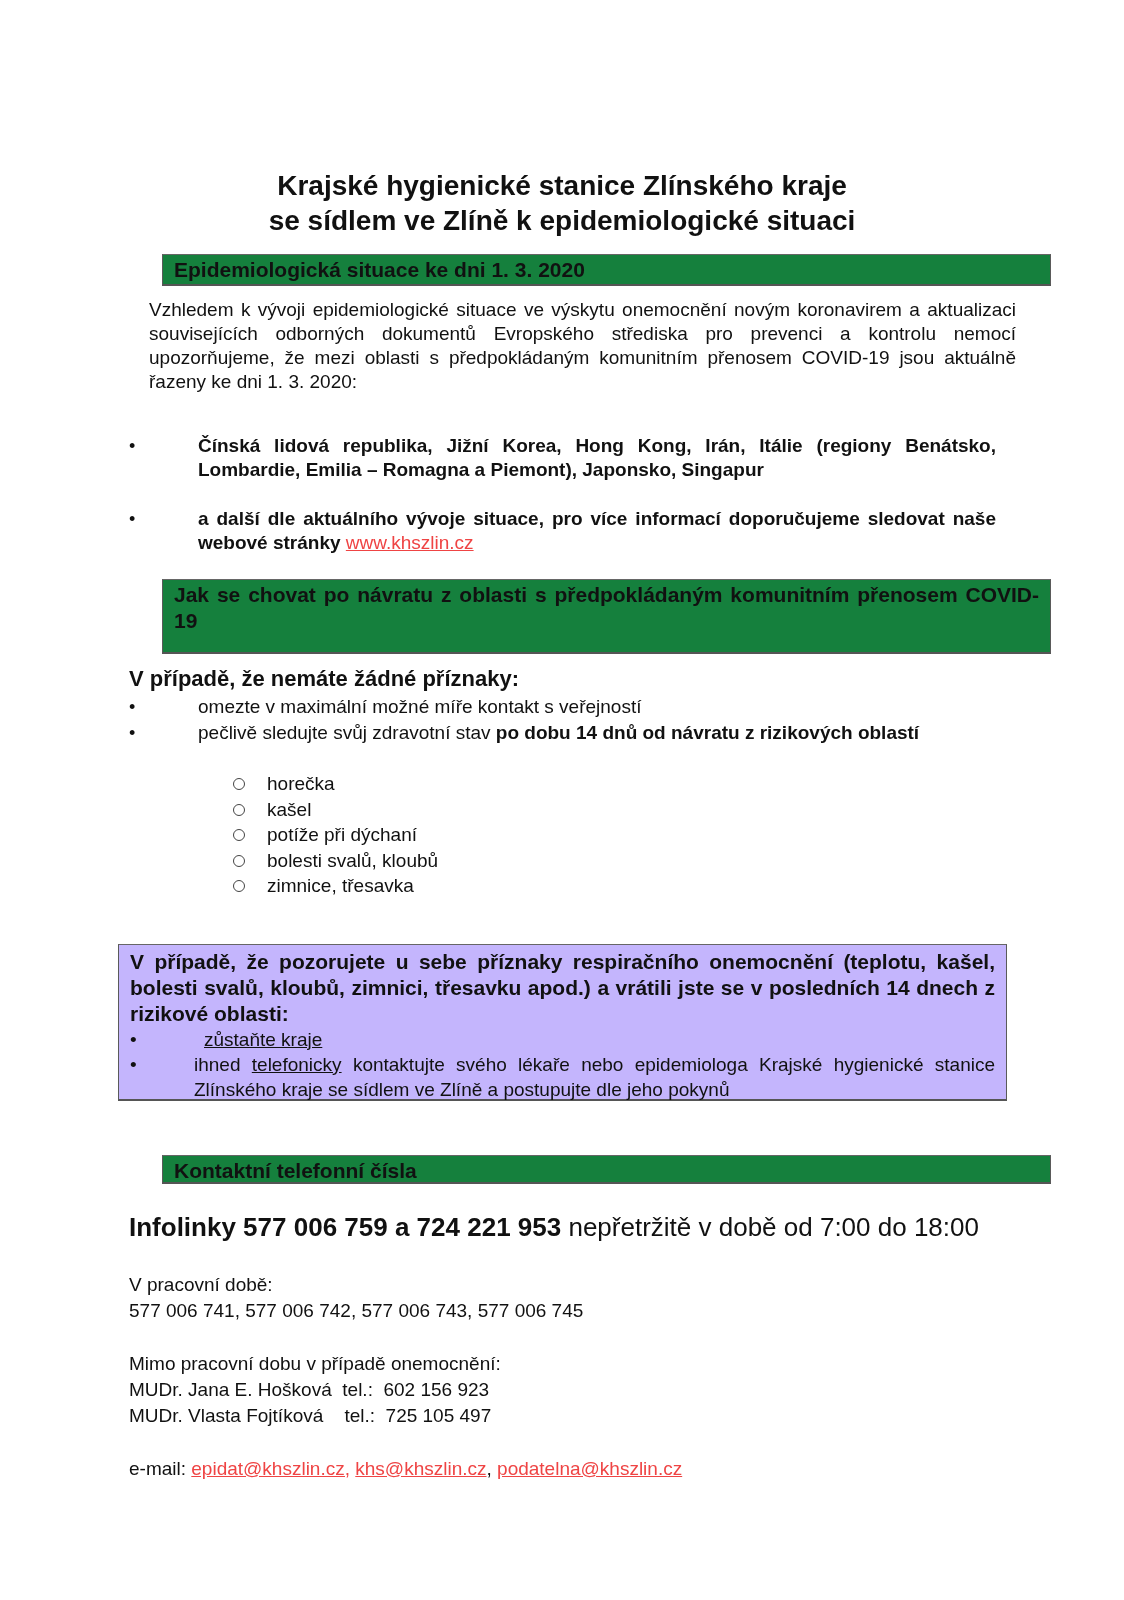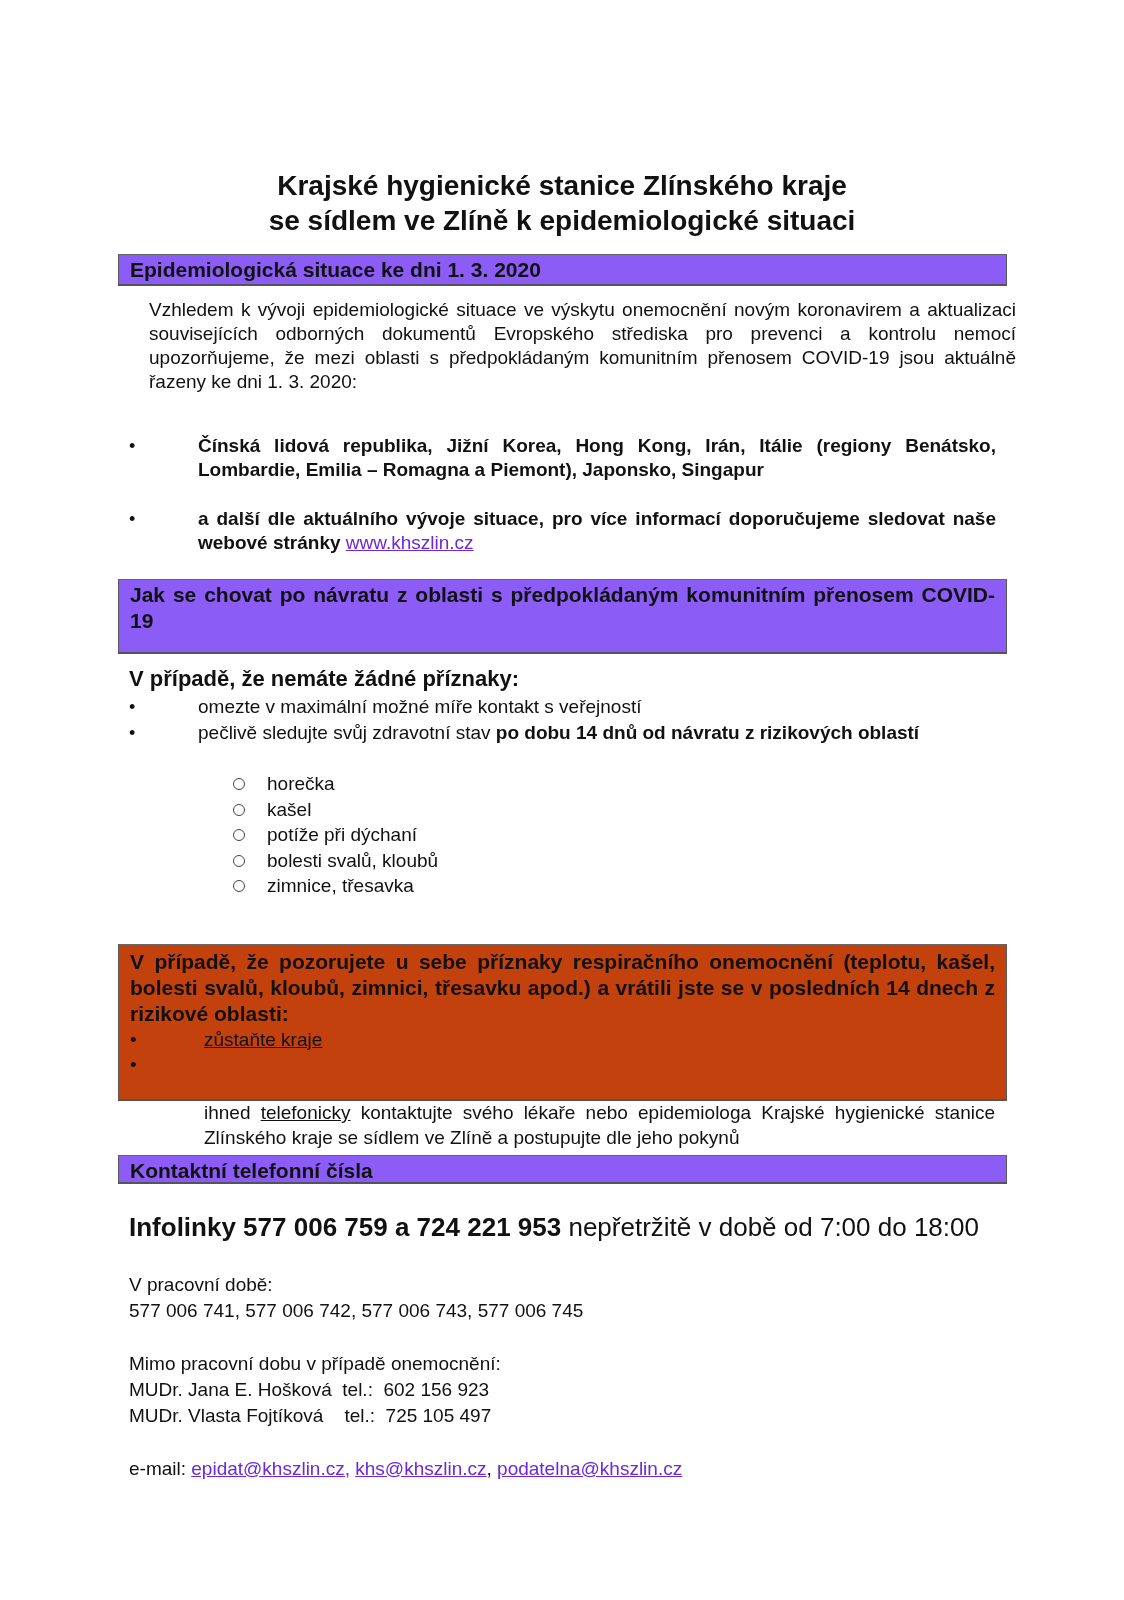--- a/index.html
+++ b/index.html
@@ -6,33 +6,33 @@
   body { width: 1124px; height: 1600px; position: relative; overflow: hidden;
          font-family: "Liberation Sans", sans-serif; color: #111; }
   .page { position: absolute; left: 0; top: 0; width: 1124px; height: 1600px; }
   .title { position: absolute; left: 0; width: 1124px; text-align: center; top: 104px;
            font-size: 32px; font-weight: bold; margin: 0; }
   .subtitle { position: absolute; left: 0; width: 1124px; text-align: center; top: 168px;
               font-size: 28px; font-weight: bold; line-height: 35px; margin: 0; }
   .box { position: absolute; left: 118px; width: 889px; box-sizing: border-box;
          border: 1px solid #5a5a5a; border-bottom: 2px solid #555; border-top: 1.5px solid #666;
          padding: 2px 11px; font-weight: bold; font-size: 21px; line-height: 26px; }
-  .green { background: #8b5cf6; }
-  .pink { background: #c2410c; }
+  .green { background: #15803d; margin-left: 44px; }
+  .pink { background: #c4b5fd; }
   .para { position: absolute; left: 129px; width: 867px; font-size: 19px; line-height: 24px;
           text-align: justify; margin: 0; }
   .para.last-left { text-align-last: left; }
   .bul { position: absolute; left: 129px; width: 867px; font-size: 19px; line-height: 24px; }
   .bul .dot { position: absolute; left: 0; top: 0; width: 20px; font-size: 18px; }
   .bul .txt { position: absolute; left: 69px; right: 0; top: 0; text-align: justify; }
   .bold { font-weight: bold; }
   .sub { position: absolute; left: 233px; font-size: 19px; line-height: 26px; }
   .sub .circ { display: inline-block; width: 10px; height: 10px; border: 1px solid #444; border-radius: 50%;
                margin-right: 22px; vertical-align: middle; position: relative; top: -1px; }
-  .lnk { color: #6d28d9; text-decoration: underline; }
+  .lnk { color: #ef4444; text-decoration: underline; }
   .ul { text-decoration: underline; }
   .h3 { position: absolute; left: 129px; font-size: 22px; font-weight: bold; }
   .infoline { position: absolute; left: 129px; top: 1200px; font-size: 26px; white-space: nowrap; }
   .plain { position: absolute; left: 129px; font-size: 19px; line-height: 25px; white-space: pre; }
 </style>
 </head>
 <body>
 
 <div class="page">
 
@@ -80,21 +80,21 @@
   <div class="sub" style="top:873px;"><span class="circ"></span><span>zimnice, třesavka</span></div>
 
   <div class="box pink" style="top:944px; height:157px; font-weight:normal;">
     <div class="bold" style="text-align:justify; text-align-last:left; font-size:21px; line-height:26px; padding-top:2px;">V případě, že pozorujete u sebe příznaky respiračního onemocnění (teplotu, kašel, bolesti svalů, kloubů, zimnici, třesavku apod.) a vrátili jste se v posledních 14 dnech z rizikové oblasti:</div>
     <div style="position:relative; height:25px; font-size:19px; line-height:25px;">
       <span style="position:absolute; left:0;">•</span>
       <span class="ul" style="position:absolute; left:74px;">zůstaňte kraje</span>
     </div>
     <div style="position:relative; height:50px; font-size:19px; line-height:25px;">
       <span style="position:absolute; left:0;">•</span>
-      <span style="position:absolute; left:74px; right:0; text-align:justify; text-align-last:left;margin-top:48px;"><span>ihned </span><span class="ul">telefonicky</span><span> kontaktujte svého lékaře nebo epidemiologa Krajské hygienické stanice Zlínského kraje se sídlem ve Zlíně a postupujte dle jeho pokynů</span></span>
+      <span style="position:absolute; left:64px; right:0; text-align:justify; text-align-last:left;"><span>ihned </span><span class="ul">telefonicky</span><span> kontaktujte svého lékaře nebo epidemiologa Krajské hygienické stanice Zlínského kraje se sídlem ve Zlíně a postupujte dle jeho pokynů</span></span>
     </div>
   </div>
 
   <div class="box green" style="top:1155px; height:29px;">
     <span>Kontaktní telefonní čísla</span>
   </div>
 
   <div class="infoline" style="top:1212px;"><span class="bold">Infolinky 577 006 759 a 724 221 953</span><span> nepřetržitě v době od 7:00 do 18:00</span></div>
 
   <div class="plain" style="top:1272px;">V pracovní době:</div>

